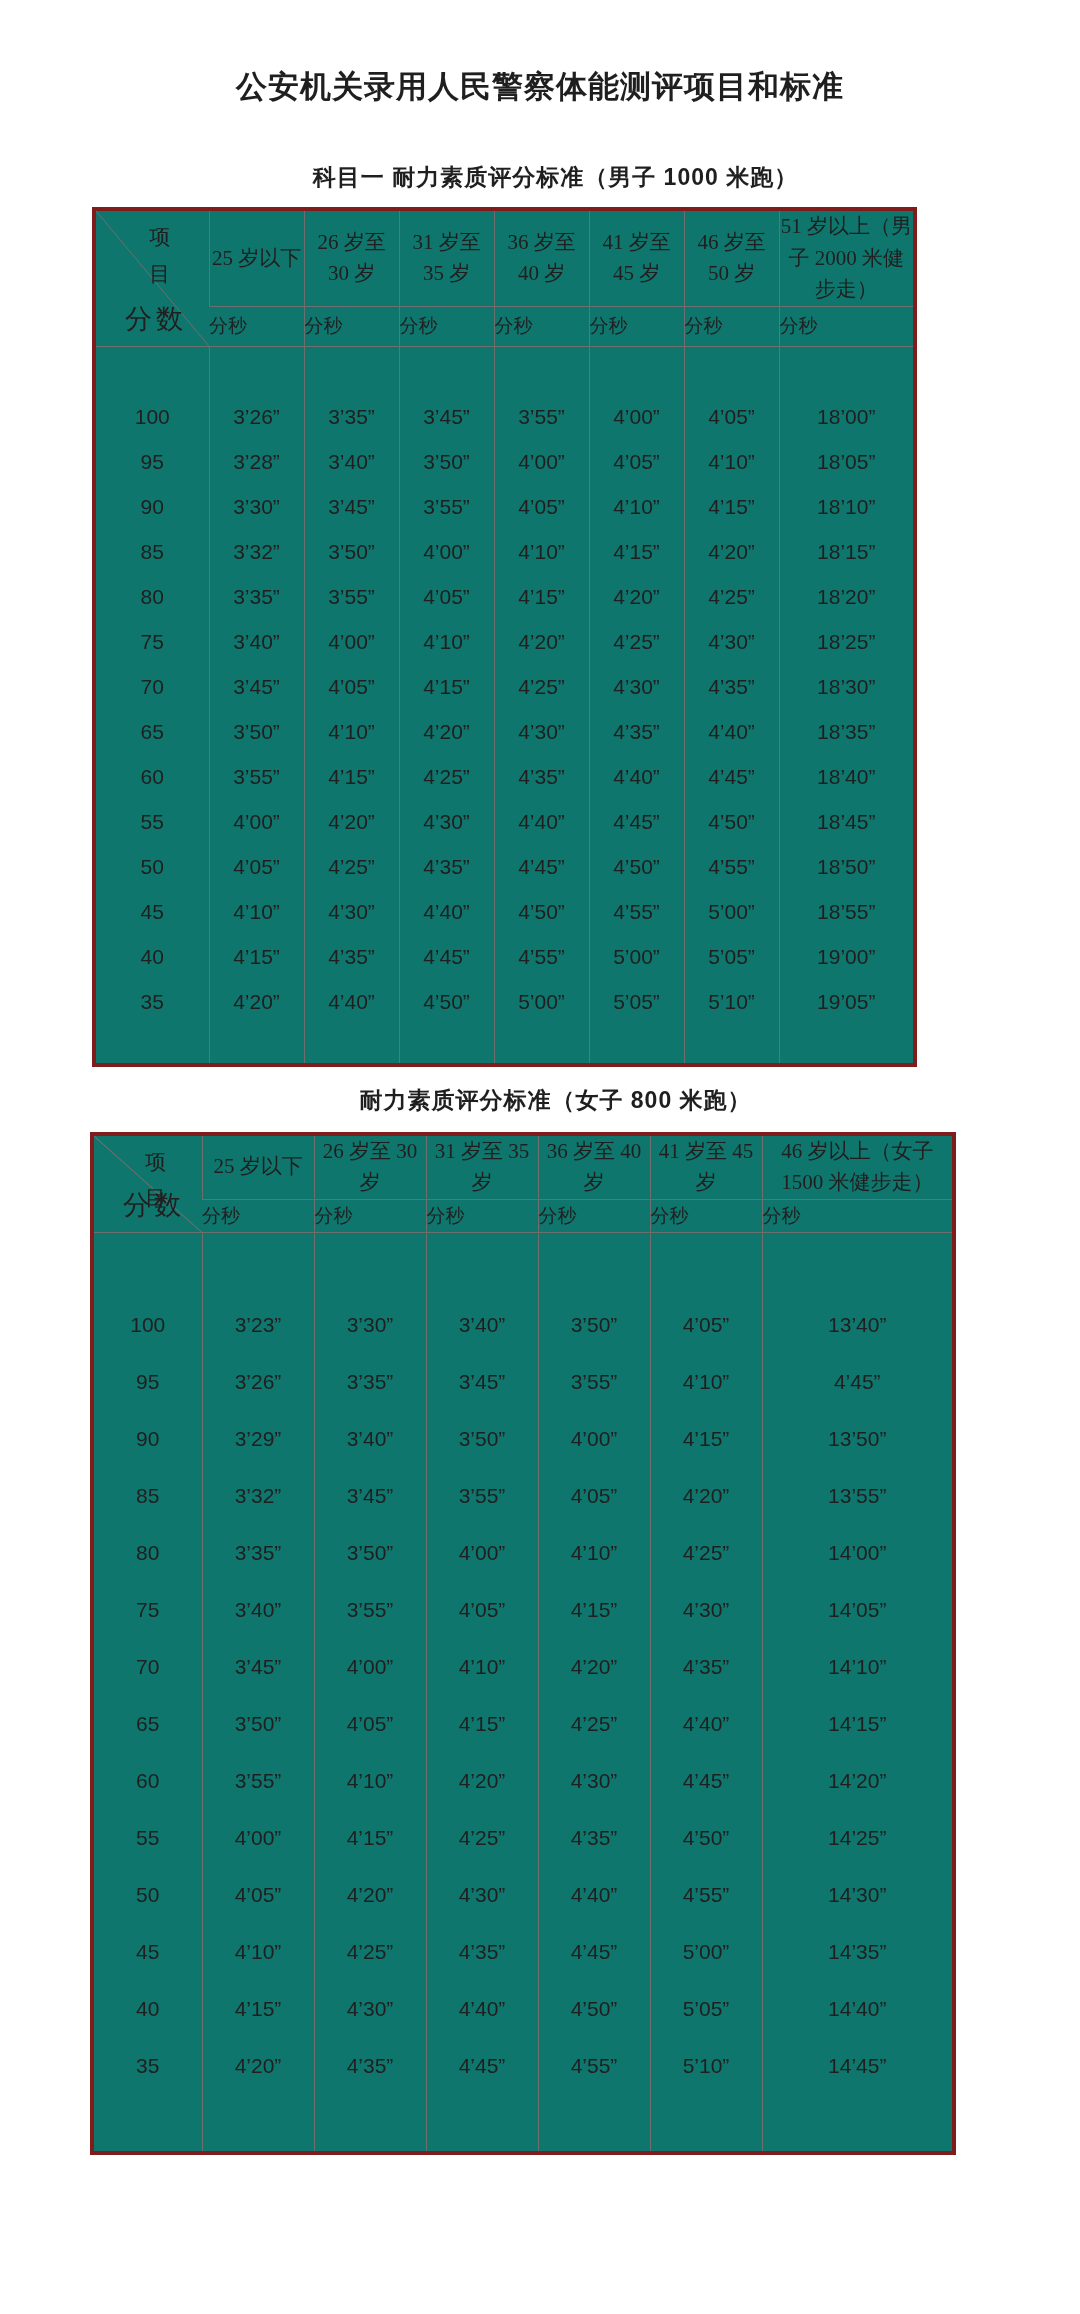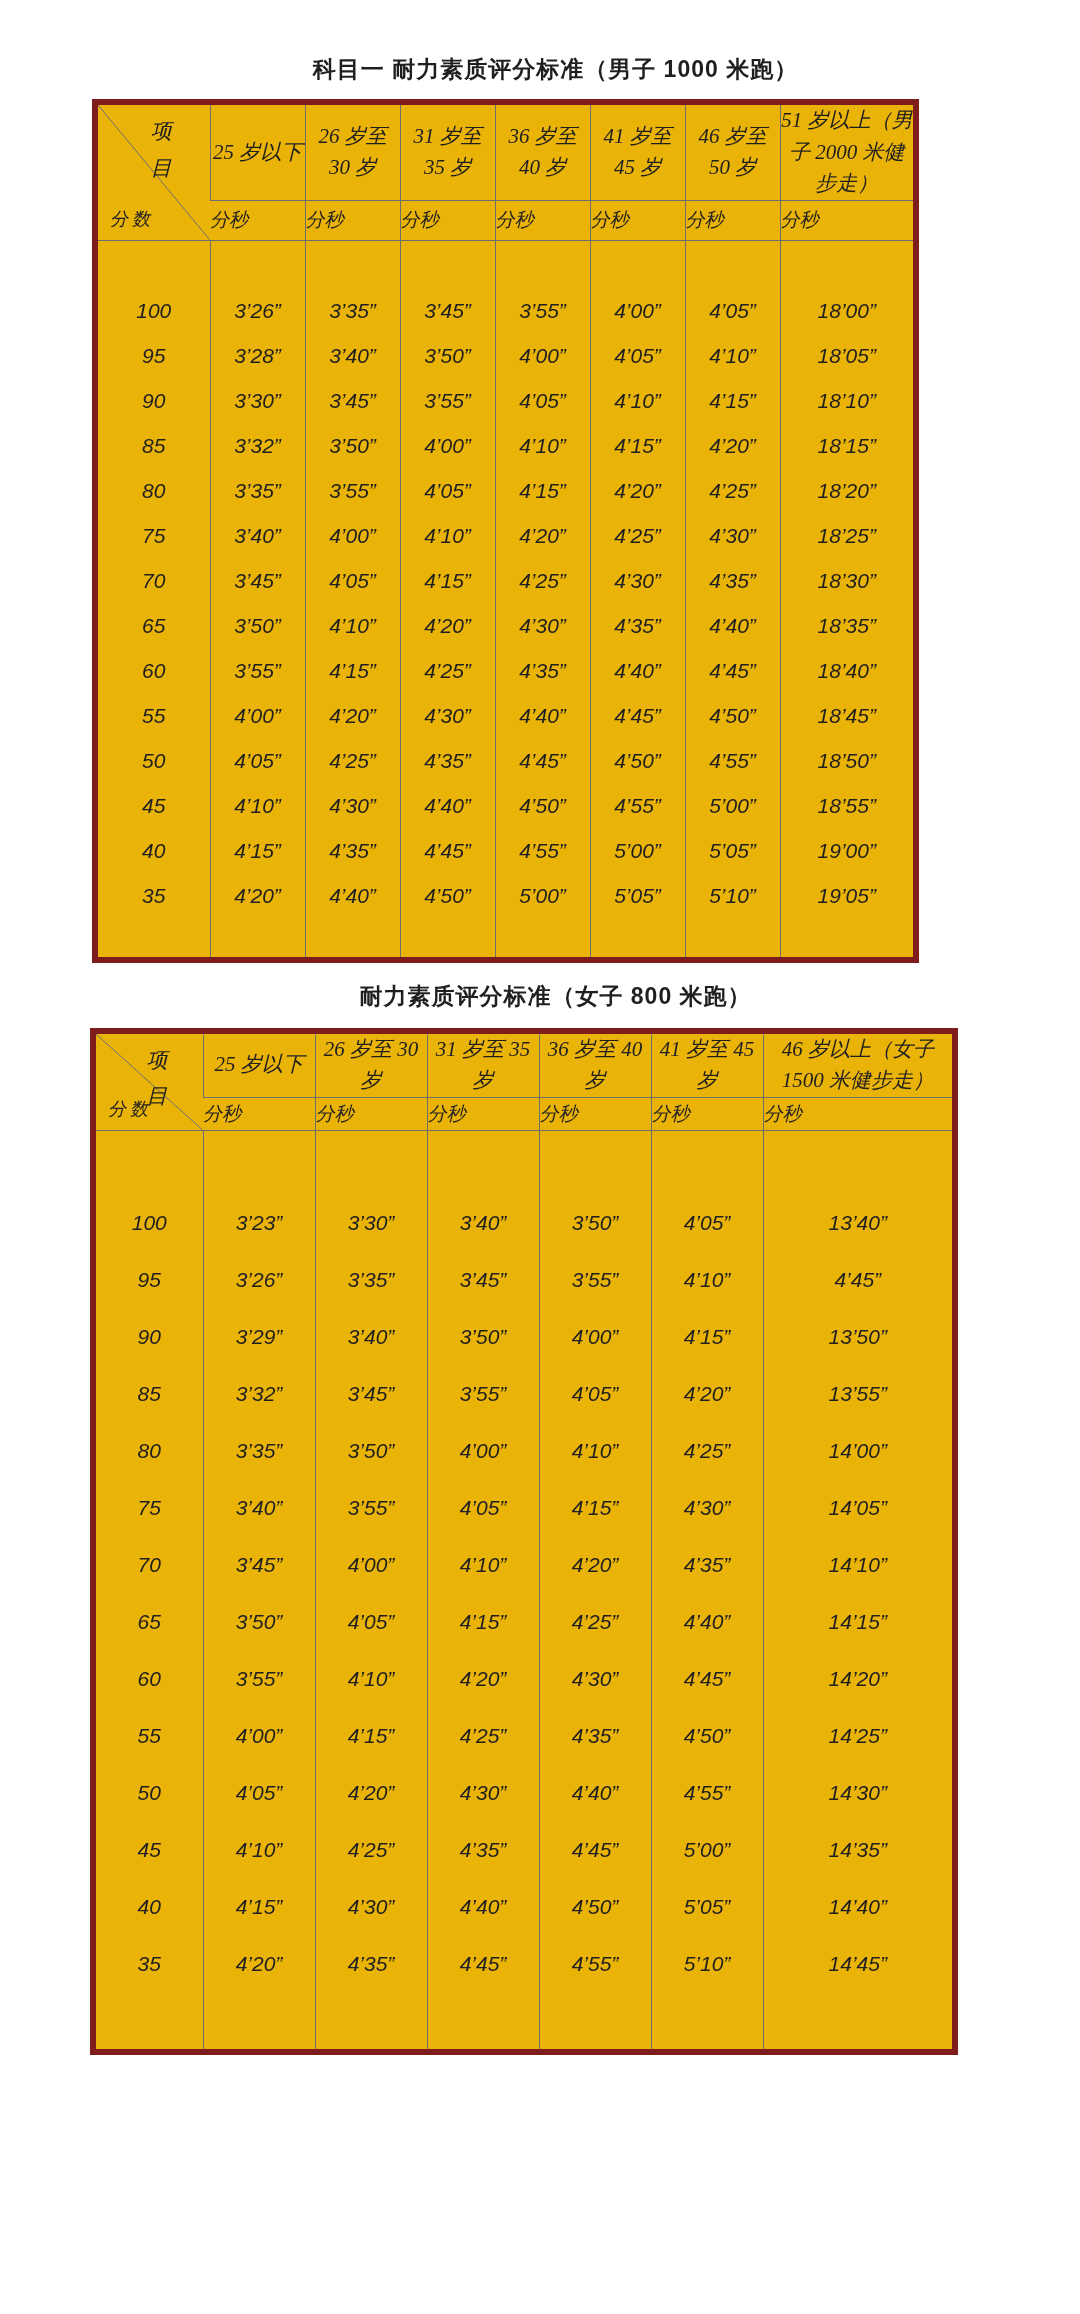--- a/index.html
+++ b/index.html
@@ -41,23 +41,22 @@
     padding-left: 31px;
   }
   .tbl-subtitle.second {
     margin-top: 18px;
   }
   table.scoretbl {
     border-collapse: collapse;
     table-layout: fixed;
     margin-left: 92px;
     margin-top: 14px;
-    border: 6px solid #7f1d1d;
-    background: #eab308;
-    font-style: italic;
+    border: 4px solid #7f1d1d;
+    background: #0f766e;
   }
   table.scoretbl th, table.scoretbl td {
     padding: 0;
     margin: 0;
     font-weight: normal;
   }
   
   table.scoretbl th + th,
   table.scoretbl td + td,
   table.scoretbl td + th,
@@ -103,22 +102,22 @@
     left: 46%;
     width: 24px;
     font-size: 21px;
     line-height: 1.75;
     text-align: center;
     word-break: break-all;
   }
   .corner-score {
     position: absolute;
     bottom: 9px;
-    left: 12px;
-    font-size: 18px;
+    left: 29px;
+    font-size: 27px;
     letter-spacing: 4px;
   }
   tbody .score-cell,
   tbody .time-cell {
     font-family: "Liberation Sans", sans-serif;
     font-size: 21px;
     text-align: center;
     vertical-align: middle;
   }
   .t1 tbody td { height: 45px; }
@@ -127,20 +126,21 @@
   .t1 tbody tr:last-child td { padding-bottom: 38px; }
   .t2 tbody tr:first-child td { padding-top: 64px; }
   .t2 tbody tr:last-child td { padding-bottom: 56px; }
 </style>
 </head>
 <body>
 
 <div class="page">
 
 
+  <div class="doc-title">公安机关录用人民警察体能测评项目和标准</div>
 
   <div class="tbl-subtitle">科目一  耐力素质评分标准（男子 1000 米跑）</div>
 
   <table class="scoretbl t1">
     <colgroup>
       <col style="width:115px">
       <col style="width:95px">
         <col style="width:95px">
         <col style="width:95px">
       <col style="width:95px">

